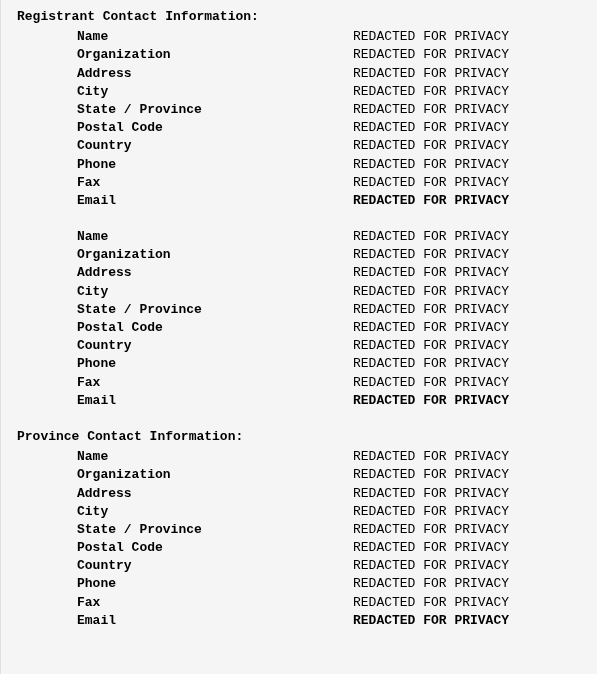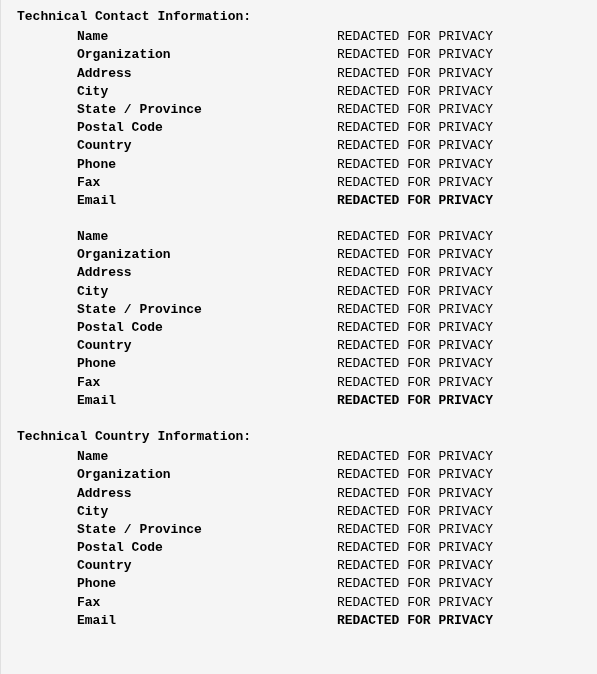--- a/index.html
+++ b/index.html
@@ -9,36 +9,36 @@
       background: #f5f5f5;
       padding: 8px 4px 8px 16px;
       color: #000;
       line-height: 1.4;
       border-left: 1px solid #e0e0e0;
       width: 597px;
       height: 674px;
     }
     .section { margin-bottom: 18px; }
     .section-title { font-weight: bold; margin-bottom: 2px; }
-    .row { display: flex; }
+    .row { display: flex; gap: 16px; }
     .label {
       font-weight: bold;
       padding-left: 60px;
       width: 320px;
       flex-shrink: 0;
     }
     .value { }
     .value.bold { font-weight: bold; }
   </style>
 </head>
 <body>
 
 <div id="root">
     <div class="section">
-      <div class="section-title">Technical Contact Information:</div>
+      <div class="section-title">Registrant Contact Information:</div>
       <div class="row">
         <span class="label">Name</span>
         <span class="value">REDACTED FOR PRIVACY</span>
       </div>
       <div class="row">
         <span class="label">Organization</span>
         <span class="value">REDACTED FOR PRIVACY</span>
       </div>
       <div class="row">
         <span class="label">Address</span>
@@ -109,21 +109,21 @@
       <div class="row">
         <span class="label">Fax</span>
         <span class="value">REDACTED FOR PRIVACY</span>
       </div>
       <div class="row">
         <span class="label">Email</span>
         <span class="value bold">REDACTED FOR PRIVACY</span>
       </div>
     </div>
     <div class="section">
-      <div class="section-title">Technical Country Information:</div>
+      <div class="section-title">Province Contact Information:</div>
       <div class="row">
         <span class="label">Name</span>
         <span class="value">REDACTED FOR PRIVACY</span>
       </div>
       <div class="row">
         <span class="label">Organization</span>
         <span class="value">REDACTED FOR PRIVACY</span>
       </div>
       <div class="row">
         <span class="label">Address</span>

